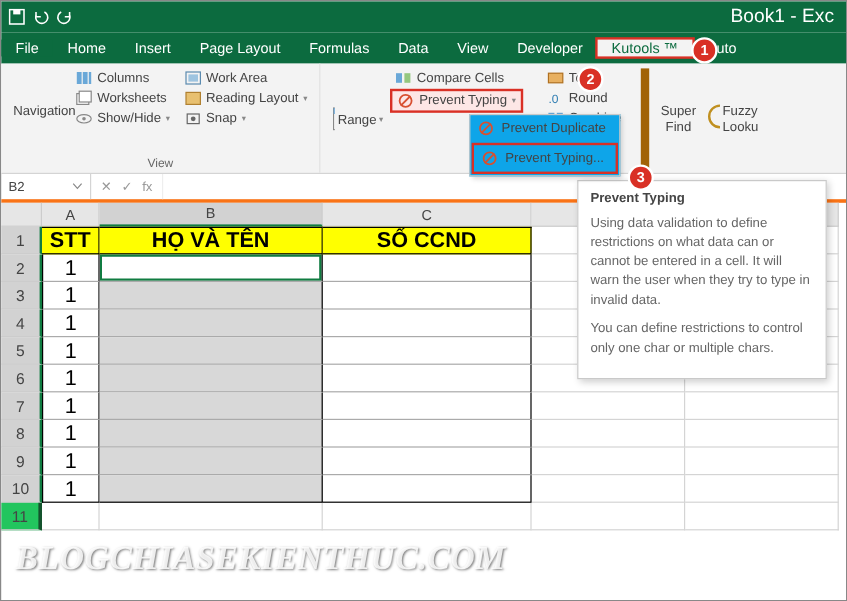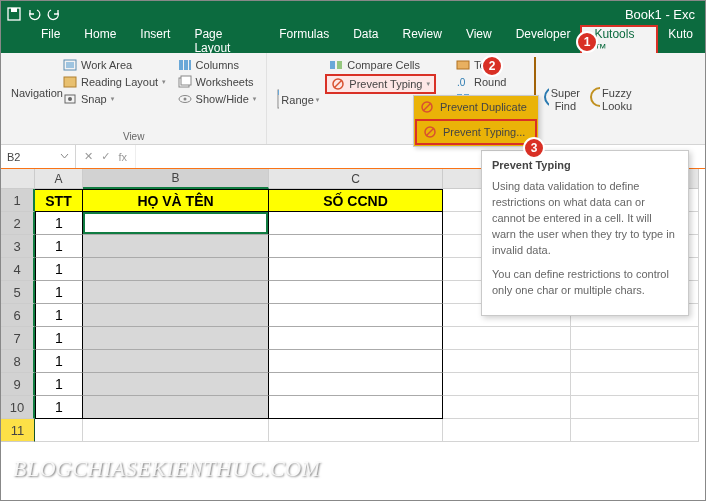--- a/index.html
+++ b/index.html
@@ -1,87 +1,87 @@
 <!DOCTYPE html>
 <html><head>
 <meta charset="utf-8">
 <style>
 * { box-sizing: border-box; margin: 0; padding: 0; font-family: "Segoe UI", Tahoma, sans-serif; }
 body { background: #fff; width: 706px; height: 501px; overflow: hidden; position: relative; border: 1px solid #888; }
 
 
-.titlebar { height: 26px; background: #0c6b3f; color: #fff; display: flex; align-items: center; padding: 0 6px; font-size: 13px; gap: 19px; }
+.titlebar { height: 26px; background: #0c6b3f; color: #fff; display: flex; align-items: center; padding: 0 6px; font-size: 16px; gap: 19px; }
 .titlebar .qa { display: flex; gap: 6px; align-items: center; }
 .titlebar .qa svg { width: 14px; height: 14px; fill: #fff; }
 .titlebar .title { margin-left: auto; padding-right: 4px; }
 
 
-.tabs { height: 26px; background: #0c6b3f; display: flex; align-items: flex-start; color: #fff; font-size: 12px; padding-left: 28px; }
+.tabs { height: 26px; background: #0c6b3f; display: flex; align-items: center; color: #fff; font-size: 12px; }
 .tab { padding: 0 12px; display: flex; align-items: center; cursor: pointer; }
 .tab.file { background: #0c6b3f; }
 .tab.active { background: #f3f3f3; color: #0c6b3f; box-shadow: 0 0 0 2px #d93025; position: relative; }
 
 
 .ribbon { height: 92px; background: #f3f3f3; border-bottom: 1px solid #d4d4d4; display: flex; position: relative; }
 .group { border-right: 1px solid #e1e1e1; padding: 4px 6px 2px 6px; display: flex; flex-direction: column; }
 .group-body { flex: 1; display: flex; gap: 4px; }
 .group-title { font-size: 10px; color: #666; text-align: center; padding-top: 2px; }
 .big-btn { width: 48px; display: flex; flex-direction: row; align-items: center; font-size: 11px; color: #444; gap: 2px; cursor: pointer; padding: 2px; }
 .big-btn svg { width: 30px; height: 30px; }
 .stack { display: flex; flex-direction: column; gap: 1px; padding-top: 0; }
 .small-btn { display: flex; align-items: center; gap: 4px; font-size: 11px; color: #444; padding: 1px 4px; cursor: pointer; white-space: nowrap; }
 .small-btn svg { width: 14px; height: 14px; }
 .small-btn.highlight { background: #fde7e6; border: 2px solid #d93025; }
 
 
-.dropdown { position: absolute; top: 42px; left: 412px; background: #eab308; border: 1px solid #c9c9c9; box-shadow: 2px 2px 4px rgba(0,0,0,0.15); z-index: 30; }
+.dropdown { position: absolute; top: 42px; left: 390px; background: #0ea5e9; border: 1px solid #c9c9c9; box-shadow: 2px 2px 4px rgba(0,0,0,0.15); z-index: 30; }
 .dropdown .item { display: flex; align-items: center; gap: 6px; font-size: 11px; color: #444; padding: 4px 10px 4px 6px; cursor: pointer; }
 .dropdown .item.highlight { border: 2px solid #d93025; margin: 1px; }
 .dropdown .item svg { width: 14px; height: 14px; }
 
 
 .badge { position: absolute; width: 22px; height: 22px; border-radius: 50%; background: #d93025; color: #fff; font-size: 12px; font-weight: bold; display: flex; align-items: center; justify-content: center; border: 2px solid #fff; z-index: 40; }
 
 
 .tooltip { position: absolute; top: 149px; left: 480px; width: 208px; background: #fff; border: 1px solid #c9c9c9; box-shadow: 2px 2px 6px rgba(0,0,0,0.2); padding: 8px 10px; font-size: 11px; color: #666; z-index: 25; }
 .tooltip .tt-title { font-weight: bold; color: #444; margin-bottom: 8px; display: block; }
 .tooltip p { margin-bottom: 8px; line-height: 1.45; }
 
 
-.fbar { height: 24px; display: flex; align-items: center; border-bottom: 1px solid #f97316; font-size: 11px; color: #444; }
+.fbar { height: 24px; display: flex; align-items: center; border-bottom: 3px solid #f97316; font-size: 11px; color: #444; }
 .namebox { width: 75px; border-right: 1px solid #d4d4d4; padding: 0 6px; display: flex; align-items: center; justify-content: space-between; height: 100%; }
 .namebox svg { width: 9px; height: 9px; fill: #888; }
 .fx { width: 60px; display: flex; align-items: center; justify-content: center; gap: 8px; color: #aaa; font-style: italic; border-right: 1px solid #eee; height: 100%; }
 .fx span.icon { font-style: normal; color: #999; font-size: 11px; }
 
 
 .grid { position: relative; }
 .colheads { display: flex; height: 20px; }
 .corner { width: 34px; background: #e6e6e6; border-right: 1px solid #ccc; border-bottom: 1px solid #ccc; }
 .ch { background: #e6e6e6; border-right: 1px solid #ccc; border-bottom: 1px solid #ccc; font-size: 12px; color: #444; display: flex; align-items: center; justify-content: center; }
 .ch.sel { background: #d2d2d2; border-bottom: 2px solid #107c41; }
 .rows { }
 .row { display: flex; height: 23px; }
-.rh { width: 34px; background: #fde047; border-right: 1px solid #14532d; border-bottom: 1px solid #ccc; font-size: 13px; color: #444; display: flex; align-items: center; justify-content: center; }
+.rh { width: 34px; background: #22c55e; border-right: 3px solid #14532d; border-bottom: 1px solid #ccc; font-size: 13px; color: #444; display: flex; align-items: center; justify-content: center; }
 .rh.sel { background: #d2d2d2; border-right: 2px solid #107c41; }
-.cell { border-right: 1px solid #d4d4d4; border-bottom: 1px solid #d4d4d4; font-size: 14px; display: flex; align-items: center; padding: 0 4px; }
+.cell { border-right: 1px solid #d4d4d4; border-bottom: 1px solid #d4d4d4; font-size: 18px; display: flex; align-items: center; padding: 0 4px; }
 .c-a { width: 48px; justify-content: center; }
 .c-b { width: 186px; justify-content: center; }
 .c-c { width: 174px; justify-content: center; }
 .c-d { width: 128px; }
 .c-e { width: 128px; }
 .hdr { background: #ffff00; font-weight: bold; border-right: 1px solid #000; border-bottom: 1px solid #000; border-top: 1px solid #000; color: #000; }
 .hdr:first-of-type { border-left: 1px solid #000; }
 .datacell { border-right: 1px solid #000; border-bottom: 1px solid #aaa; color: #000; }
 .datacell.firstcol { border-left: 1px solid #000; }
 .sel-b { background: #d8d8d8; }
 .activecell { box-shadow: inset 0 0 0 2px #107c41; }
 
 
-.watermark { position: absolute; left: 12px; bottom: 18px; font-family: Georgia, serif; font-style: italic; font-size: 22px; color: rgba(255,255,255,0.85); text-shadow: 1px 1px 2px rgba(0,0,0,0.5); z-index: 50; pointer-events: none; letter-spacing: 0.5px; }
+.watermark { position: absolute; left: 12px; bottom: 18px; font-family: Georgia, serif; font-style: italic; font-size: 28px; color: rgba(255,255,255,0.85); text-shadow: 1px 1px 2px rgba(0,0,0,0.5); z-index: 50; pointer-events: none; letter-spacing: 0.5px; font-weight: bold; }
 </style>
 </head>
 <body>
 
 <div class="titlebar">
   <div class="qa">
     <svg>
         <rect x="1" y="1" width="12" height="12" fill="none" stroke="#fff" stroke-width="1.3"></rect>
         <rect x="4" y="1" width="6" height="4" fill="#fff"></rect>
       </svg>
@@ -97,21 +97,20 @@
   <div class="title">Book1 - Exc</div>
 </div>
 
 <div class="tabs">
   <div class="tab file">File</div>
   <div class="tab">Home</div>
   <div class="tab">Insert</div>
   <div class="tab">Page Layout</div>
   <div class="tab">Formulas</div>
   <div class="tab">Data</div>
-  <div class="tab">Review</div>
   <div class="tab">View</div>
   <div class="tab">Developer</div>
   <div class="tab active">Kutools ™</div>
   <div class="tab">Kuto</div>
 </div>
 
 <div class="ribbon">
   <div class="group">
     <div class="group-body">
       <div class="big-btn">
@@ -120,63 +119,63 @@
             <rect x="4" y="7" width="7" height="14" fill="#2a7ab0"></rect>
             <line x1="14" y1="9" x2="25" y2="9" stroke="#888"></line>
             <line x1="14" y1="13" x2="25" y2="13" stroke="#888"></line>
             <line x1="14" y1="17" x2="25" y2="17" stroke="#888"></line>
           </svg>
         <span>Navigation</span>
       </div>
       <div class="stack">
         <div class="small-btn">
             <svg>
-              <rect x="1" y="2" width="12" height="10" fill="none" stroke="#5b8bb0"></rect>
-              <rect x="3" y="4" width="8" height="6" fill="#9ec4e0"></rect>
-            </svg>
-            <span>Work Area</span>
-          </div>
-        <div class="small-btn">
-            <svg>
-              <rect x="1" y="2" width="12" height="10" fill="#e8c070" stroke="#b08030"></rect>
-            </svg>
-            <span>Reading Layout</span>
-            <span style="font-size:7px;color:#888">▾</span>
-          </div>
-        <div class="small-btn">
-            <svg>
-              <rect x="2" y="3" width="10" height="8" fill="none" stroke="#666"></rect>
-              <circle cx="7" cy="7" r="2" fill="#666"></circle>
-            </svg>
-            <span>Snap</span>
-            <span style="font-size:7px;color:#888">▾</span>
-          </div>
-      </div>
-      <div class="stack">
-        <div class="small-btn">
-            <svg>
               <rect x="1" y="2" width="4" height="10" fill="#6aa8d8"></rect>
               <rect x="6" y="2" width="4" height="10" fill="#6aa8d8"></rect>
               <rect x="11" y="2" width="2" height="10" fill="#6aa8d8"></rect>
             </svg>
             <span>Columns</span>
           </div>
         <div class="small-btn">
             <svg>
               <rect x="1" y="3" width="10" height="9" fill="#fff" stroke="#888"></rect>
               <rect x="3" y="1" width="10" height="9" fill="#fff" stroke="#888"></rect>
             </svg>
             <span>Worksheets</span>
           </div>
         <div class="small-btn">
             <svg>
               <ellipse cx="7" cy="7" rx="6" ry="3.5" fill="none" stroke="#888"></ellipse>
               <circle cx="7" cy="7" r="1.5" fill="#888"></circle>
             </svg>
             <span>Show/Hide</span>
+            <span style="font-size:7px;color:#888">▾</span>
+          </div>
+      </div>
+      <div class="stack">
+        <div class="small-btn">
+            <svg>
+              <rect x="1" y="2" width="12" height="10" fill="none" stroke="#5b8bb0"></rect>
+              <rect x="3" y="4" width="8" height="6" fill="#9ec4e0"></rect>
+            </svg>
+            <span>Work Area</span>
+          </div>
+        <div class="small-btn">
+            <svg>
+              <rect x="1" y="2" width="12" height="10" fill="#e8c070" stroke="#b08030"></rect>
+            </svg>
+            <span>Reading Layout</span>
+            <span style="font-size:7px;color:#888">▾</span>
+          </div>
+        <div class="small-btn">
+            <svg>
+              <rect x="2" y="3" width="10" height="8" fill="none" stroke="#666"></rect>
+              <circle cx="7" cy="7" r="2" fill="#666"></circle>
+            </svg>
+            <span>Snap</span>
             <span style="font-size:7px;color:#888">▾</span>
           </div>
       </div>
     </div>
     <div class="group-title">View</div>
   </div>
 
   <div class="group" style="border-right:none">
     <div class="group-body">
       <div class="big-btn">
@@ -220,21 +219,21 @@
             <span>Round</span>
           </div>
         <div class="small-btn">
             <svg>
               <rect x="1" y="2" width="5" height="10" fill="#6aa8d8"></rect>
               <rect x="8" y="2" width="5" height="10" fill="#6aa8d8"></rect>
             </svg>
             <span>Combine</span>
           </div>
       </div>
-      <div class="big-btn" style="margin-left:8px;border-left:2px solid #a16207;padding-left:6px">
+      <div class="big-btn" style="margin-left:8px;border-left:7px solid #a16207;padding-left:6px">
         <svg>
             <circle cx="12" cy="12" r="9" fill="none" stroke="#2a7ab0" stroke-width="2"></circle>
             <line x1="19" y1="19" x2="26" y2="26" stroke="#2a7ab0" stroke-width="2.5"></line>
           </svg>
         <span style="text-align:center;line-height:1.1">Super Find</span>
       </div>
       <div class="big-btn">
         <svg>
             <circle cx="12" cy="12" r="9" fill="none" stroke="#c09020" stroke-width="2"></circle>
             <line x1="19" y1="19" x2="26" y2="26" stroke="#c09020" stroke-width="2.5"></line>

